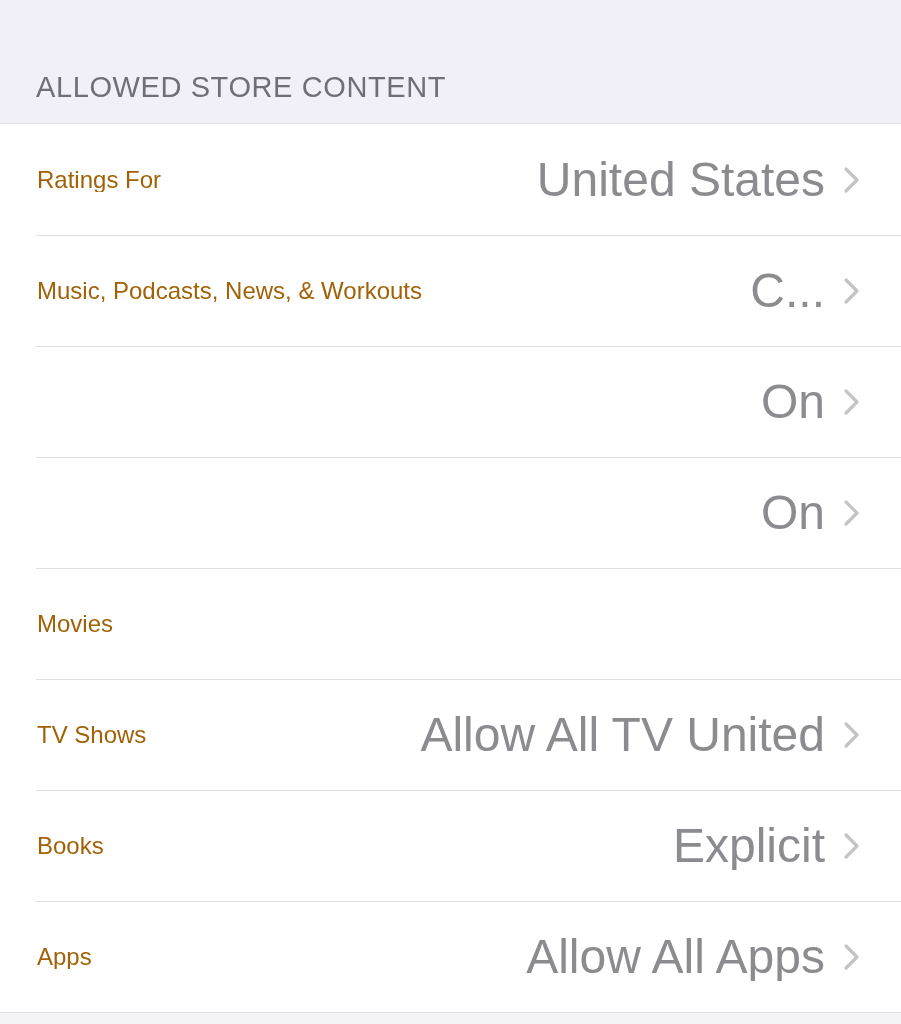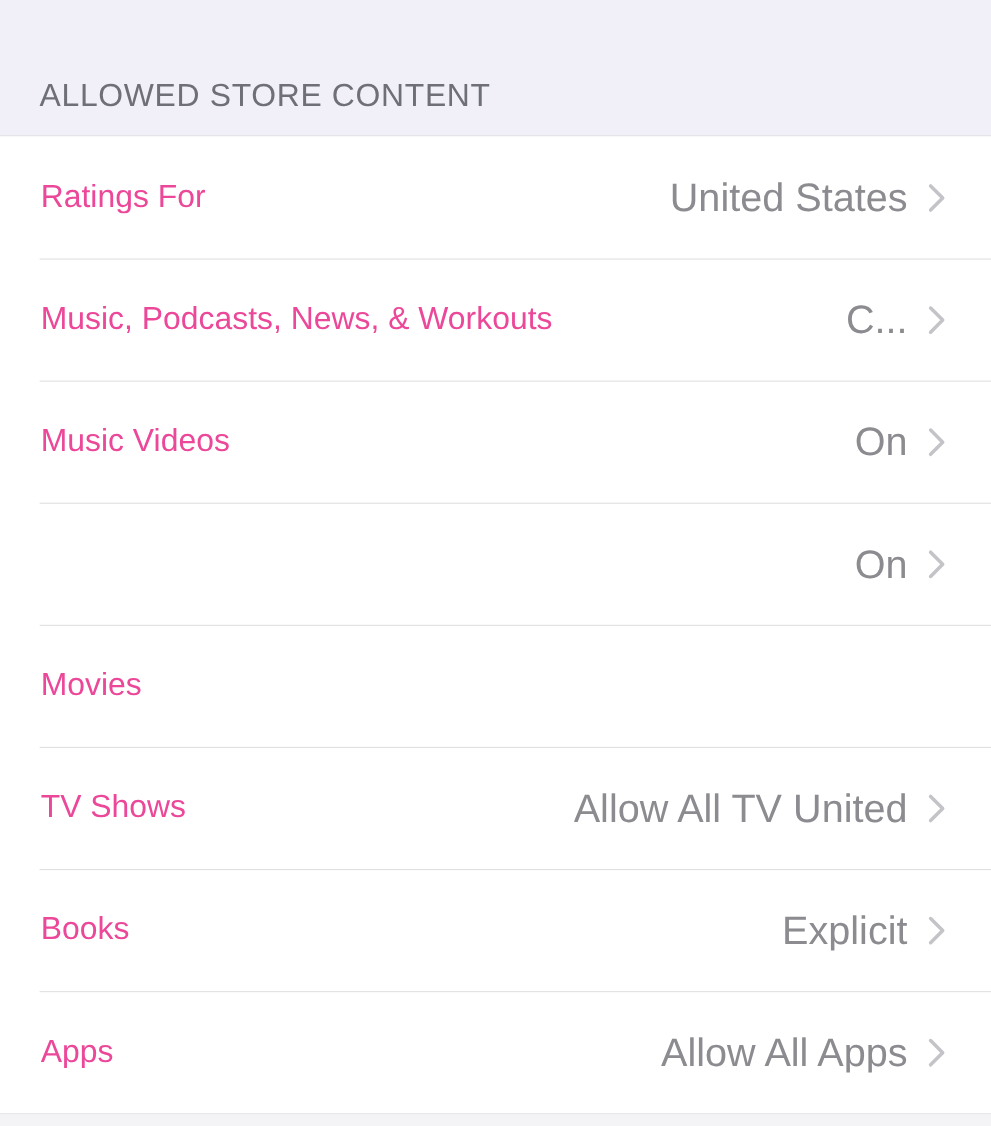--- a/index.html
+++ b/index.html
@@ -66,39 +66,39 @@
     height: 111px;
     background: #ffffff;
     display: flex;
     align-items: center;
     padding-left: 37px;
     padding-right: 36px;
     cursor: default;
   }
 
   .row-label {
-    font-size: 29px;
-    color: #ec4899;
+    font-size: 24px;
+    color: #a16207;
     font-weight: 400;
     line-height: 1;
     white-space: nowrap;
     flex: 0 1 auto;
     overflow: hidden;
   }
 
   .row-right {
     margin-left: auto;
     display: flex;
     align-items: center;
     min-width: 0;
     padding-left: 10px;
   }
 
   .row-value {
-    font-size: 36px;
+    font-size: 48px;
     color: #8b8b90;
     font-weight: 400;
     line-height: 1;
     white-space: nowrap;
     overflow: hidden;
     text-overflow: ellipsis;
   }
 
   .chevron {
     flex: 0 0 auto;
@@ -167,21 +167,20 @@
         <div class="row-value">C...</div>
         <span class="chevron">
           <svg viewBox="0 0 26 34" xmlns="http://www.w3.org/2000/svg">
             <polyline points="7,6 18,17 7,28" fill="none" stroke="#c4c4c8" stroke-width="3.2" stroke-linecap="round" stroke-linejoin="round"></polyline>
           </svg>
         </span>
       </div>
     </div>
 
     <div class="row">
-      <div class="row-label">Music Videos</div>
       <div class="row-right">
         <div class="row-value">On</div>
         <span class="chevron">
           <svg viewBox="0 0 26 34" xmlns="http://www.w3.org/2000/svg">
             <polyline points="7,6 18,17 7,28" fill="none" stroke="#c4c4c8" stroke-width="3.2" stroke-linecap="round" stroke-linejoin="round"></polyline>
           </svg>
         </span>
       </div>
     </div>
 

